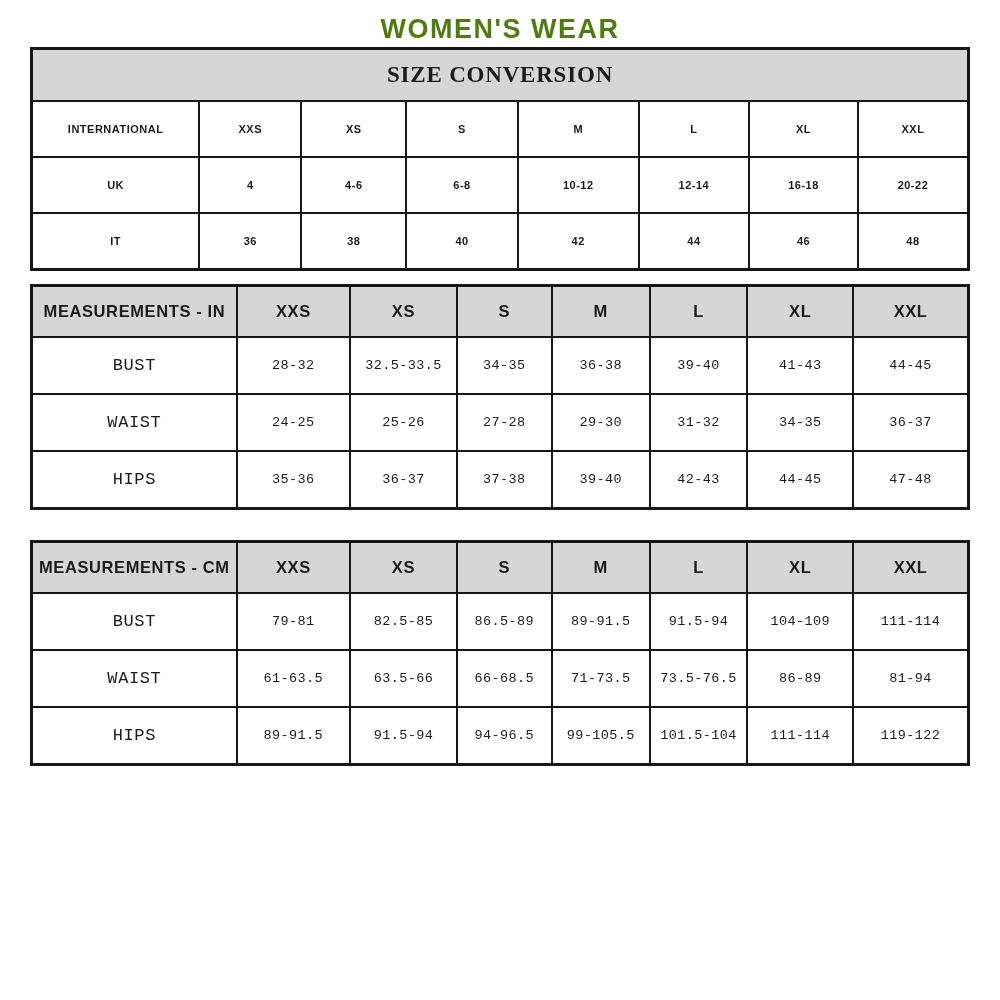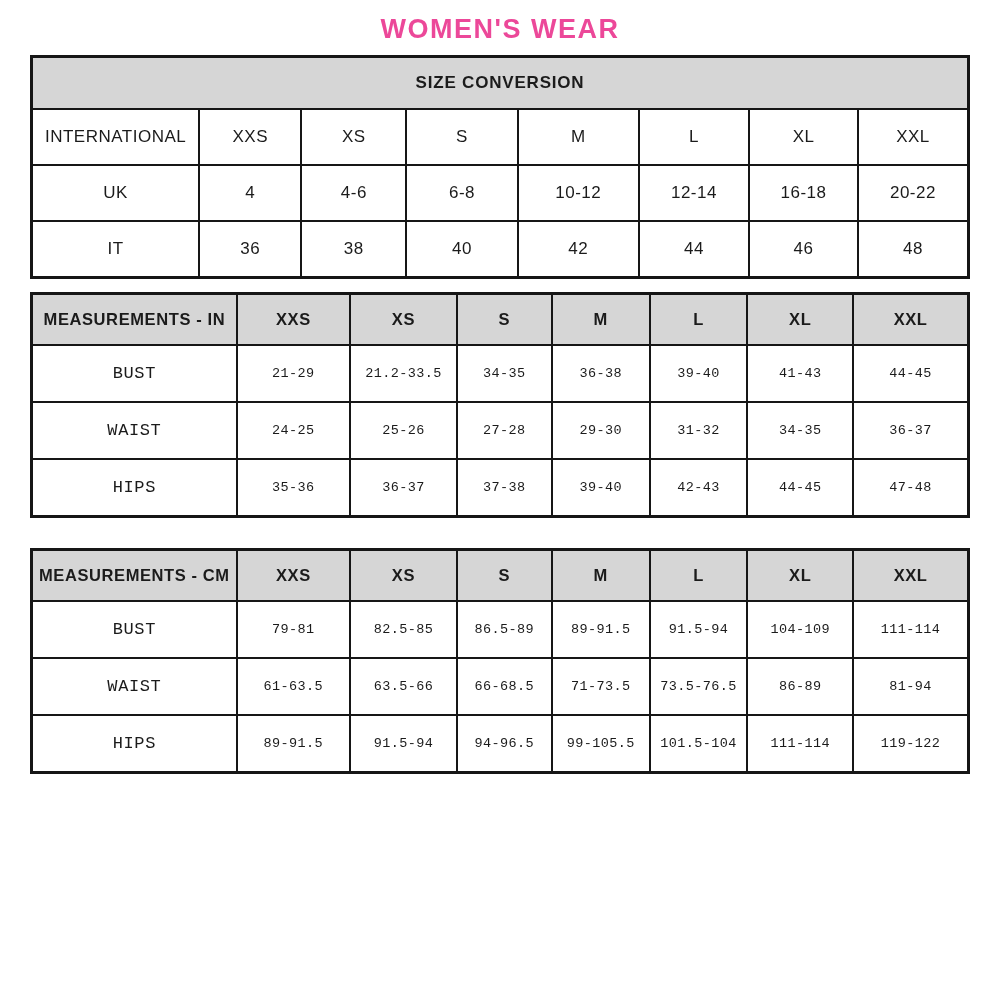--- a/index.html
+++ b/index.html
@@ -12,55 +12,56 @@
     color: #1b1b1b;
     -webkit-font-smoothing: antialiased;
   }
   .wrap {
     width: 940px;
     margin: 0 auto;
     padding-top: 0;
   }
   .page-title {
     margin: 0;
-    height: 55px;
+    height: 47px;
     line-height: 58px;
     text-align: center;
     font-size: 27px;
     font-weight: 700;
     letter-spacing: 1.5px;
-    color: #ec4899;
+    color: #4d7c0f;
   }
   table {
     width: 940px;
     border-collapse: collapse;
     table-layout: fixed;
     border: 3px solid #161616;
   }
   td, th {
     border: 2.5px solid #161616;
     text-align: center;
     vertical-align: middle;
     padding: 0 2px;
     overflow: hidden;
     white-space: nowrap;
   }
   
   .t1 { margin-bottom: 13px; }
   .t1 .banner th {
     height: 50px;
     background: #d6d6d6;
-    font-size: 17px;
+    font-size: 23px;
     font-weight: 700;
     letter-spacing: 0.8px;
+    font-family: Liberation Serif, serif;
   }
   .t1 td {
     height: 54px;
-    font-size: 17px;
-    font-weight: 400;
+    font-size: 11px;
+    font-weight: 700;
     letter-spacing: 0.5px;
   }
   
   .t2 { margin-bottom: 30px; }
   .t2 th, .t3 th {
     height: 49px;
     background: #d6d6d6;
     font-size: 16.5px;
     font-weight: 700;
     letter-spacing: 0.6px;
@@ -153,22 +154,22 @@
         <th>S</th>
         <th>M</th>
         <th>L</th>
         <th>XL</th>
         <th>XXL</th>
       </tr>
     </thead>
     <tbody>
       <tr>
         <td class="rowlabel">BUST</td>
-        <td>21-29</td>
-        <td>21.2-33.5</td>
+        <td>28-32</td>
+        <td>32.5-33.5</td>
         <td>34-35</td>
         <td>36-38</td>
         <td>39-40</td>
         <td>41-43</td>
         <td>44-45</td>
       </tr>
       <tr>
         <td class="rowlabel">WAIST</td>
         <td>24-25</td>
         <td>25-26</td>

